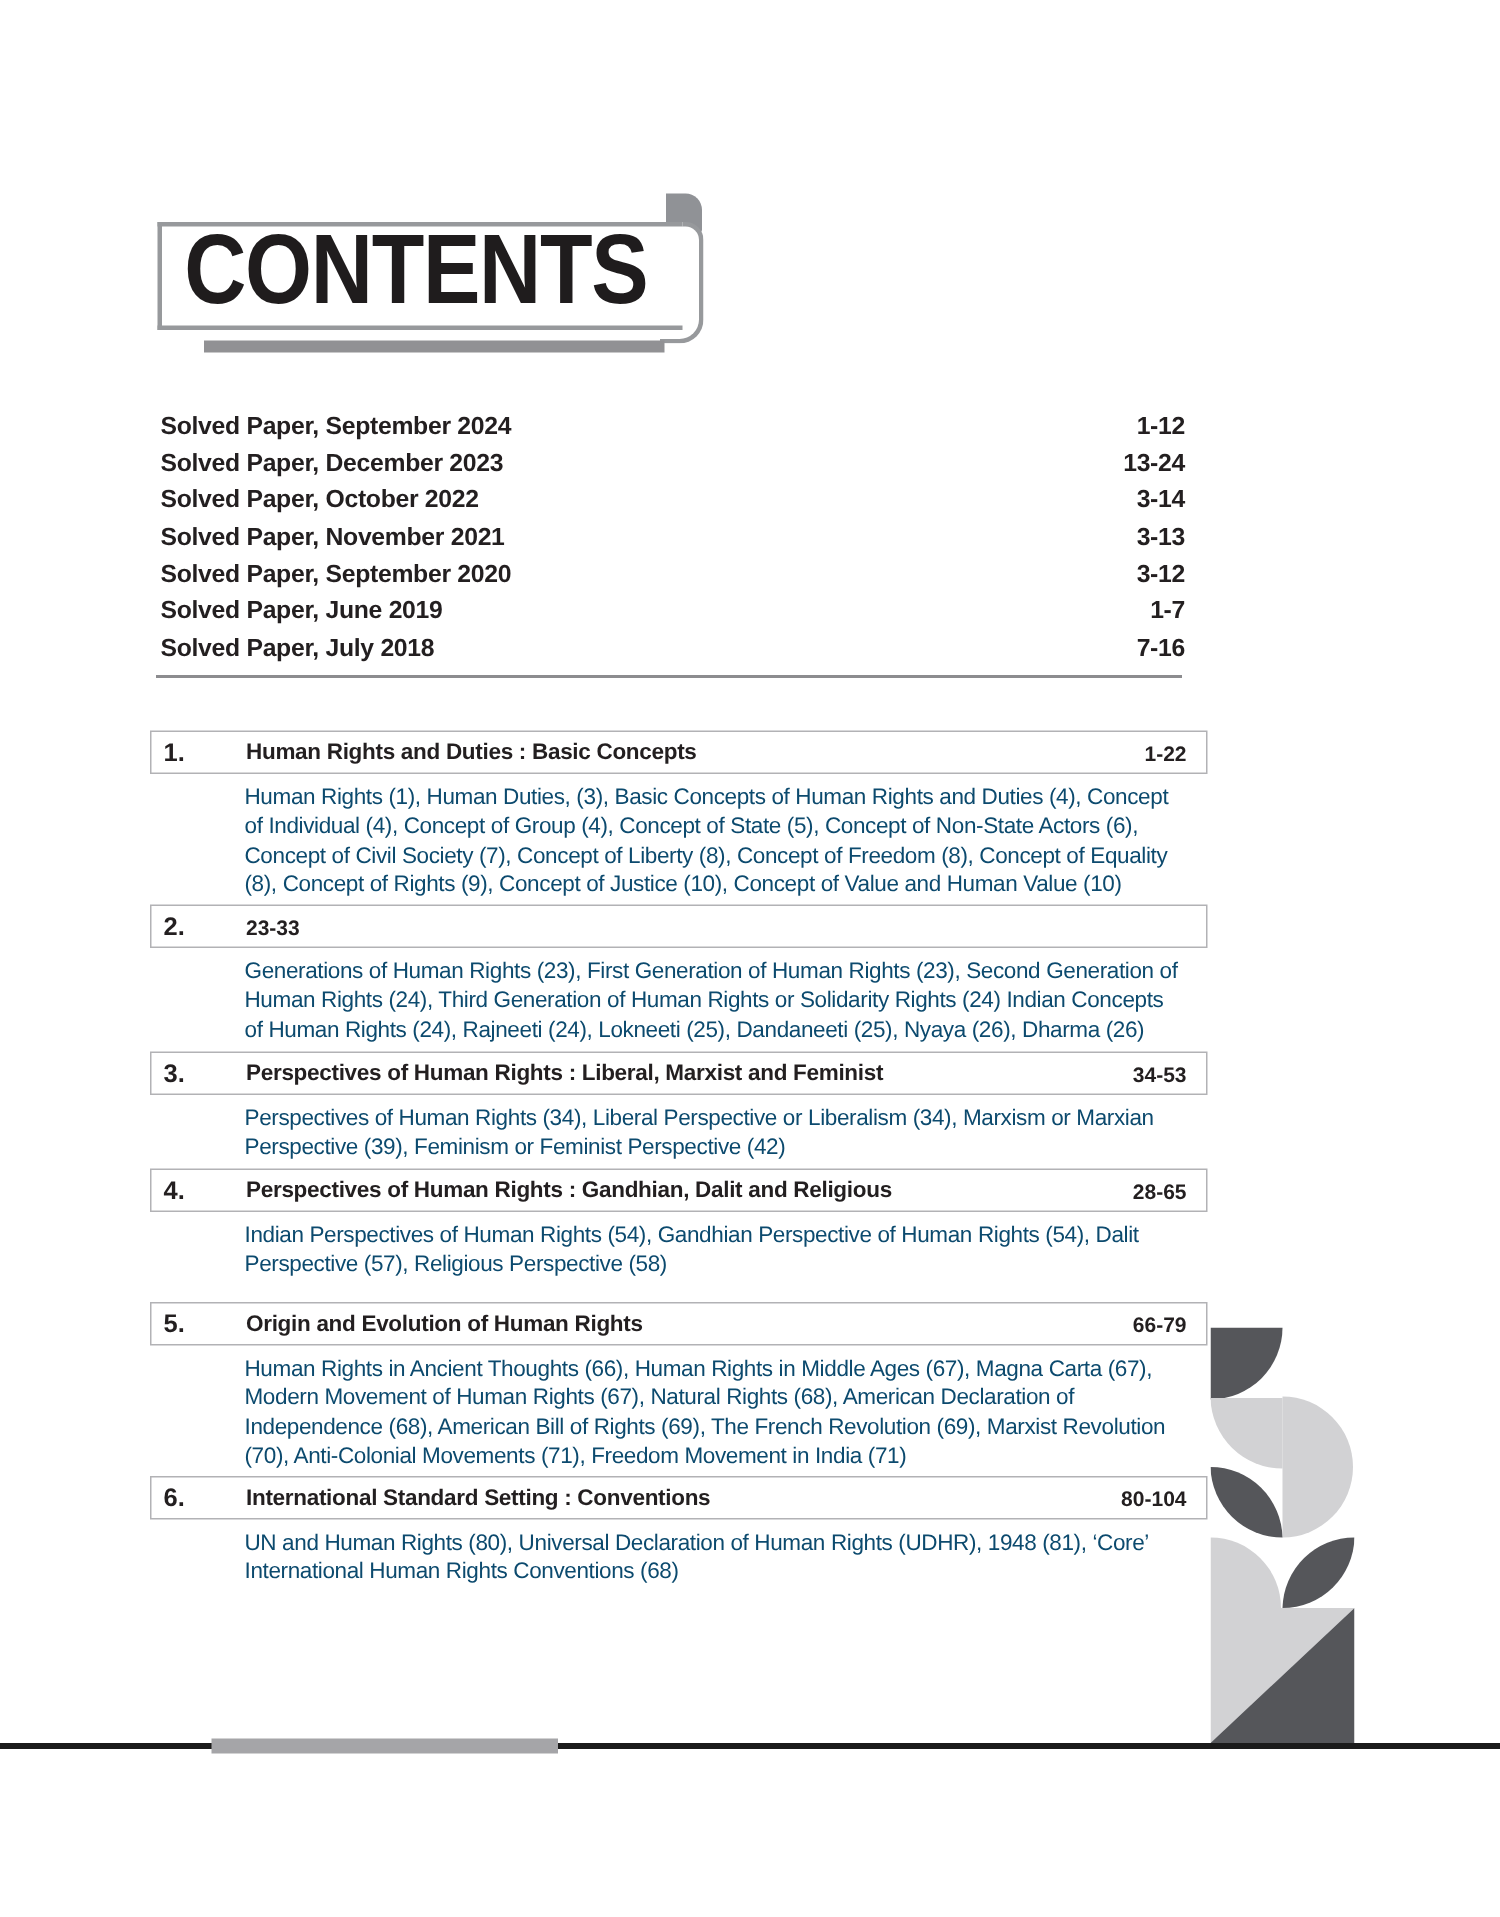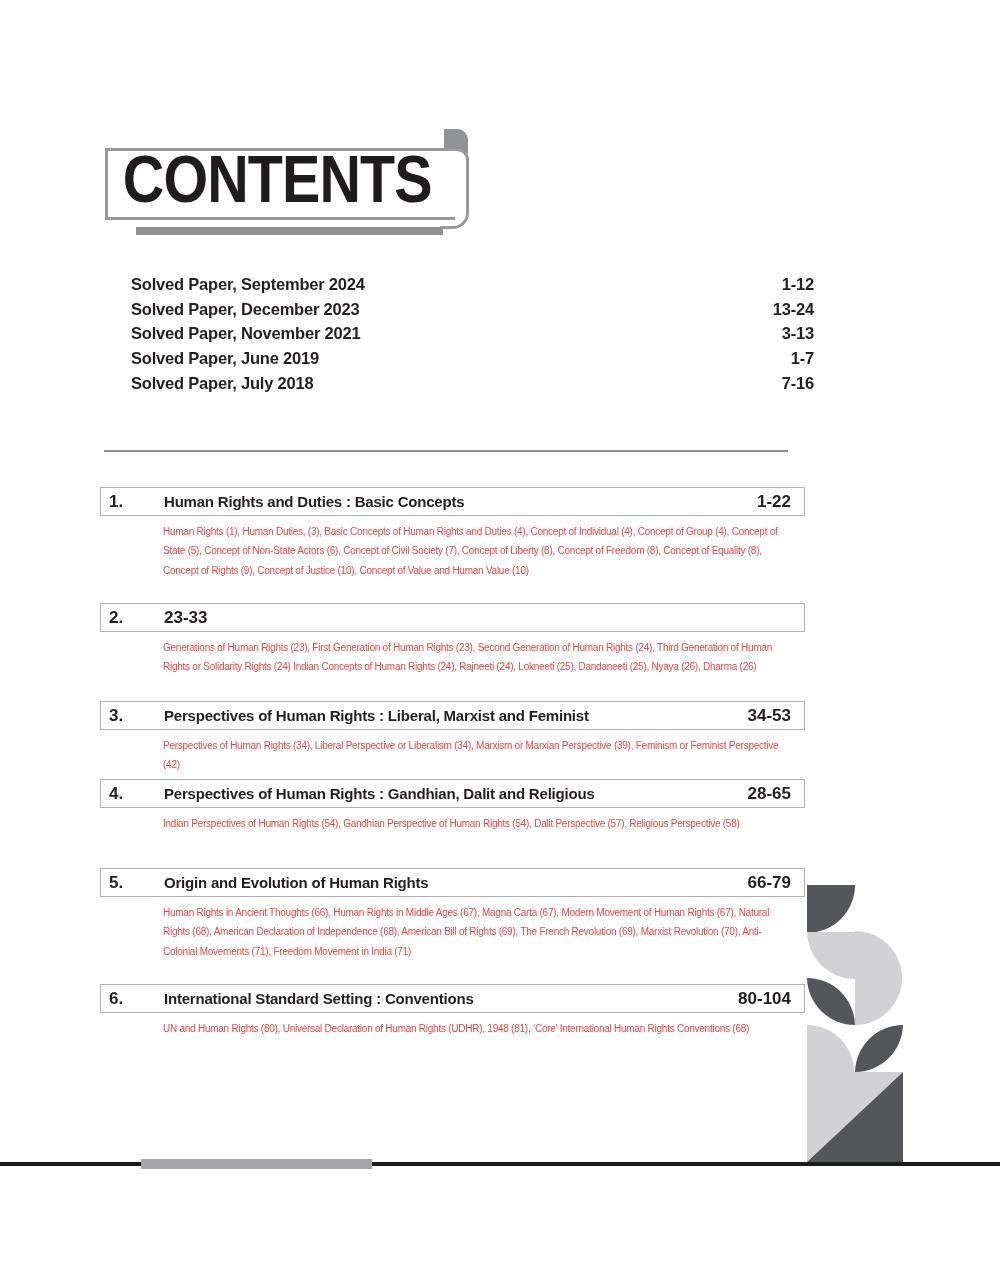--- a/index.html
+++ b/index.html
@@ -26,43 +26,43 @@
     font-size:66px;font-weight:bold;color:#1f1c1d;letter-spacing:-1px;
     white-space:nowrap;transform:scaleX(0.87);transform-origin:left center;
     padding-left:17px;margin-top:2px;
   }
   .banner-shadow{
     position:absolute;left:136px;top:227px;width:307px;height:8px;
     background:#919194;z-index:4;
   }
   
   .solved-list{
-    position:absolute;left:100px;top:272px;width:690px;z-index:2;margin-left:24px;
+    position:absolute;left:100px;top:272px;width:690px;z-index:2;
   }
   .solved-row{
     display:flex;justify-content:space-between;align-items:center;
     height:24.7px;font-size:16.5px;font-weight:bold;letter-spacing:-0.2px;
   }
   .solved-row .label{padding-left:7px;}
   .divider{
     position:absolute;left:104px;top:450px;width:684px;height:1.5px;
     background:#8c8c8f;
   }
   
   .chapter{position:absolute;left:100px;width:705px;}
   .chapter-head{
     height:29px;border:1.5px solid #b2b2b5;box-sizing:border-box;
     display:flex;align-items:center;padding:0 13px 0 8px;background:#fff;
   }
   .chapter-num{width:55px;font-size:17px;font-weight:bold;flex:0 0 auto;}
   .chapter-title{flex:1 1 auto;font-size:15px;font-weight:bold;letter-spacing:-0.2px;}
-  .chapter-pages{font-size:17px;font-weight:bold;flex:0 0 auto;}
+  .chapter-pages{font-size:14px;font-weight:bold;flex:0 0 auto;}
   .chapter-desc{
-    margin:6px 0 0 63px;width:628px;font-size:10px;line-height:19.4px;
-    letter-spacing:-0.25px;color:#ef4444;
+    margin:6px 0 0 63px;width:628px;font-size:15px;line-height:19.4px;
+    letter-spacing:-0.25px;color:#0c4a6e;
   }
   .c1{top:487px;} .c2{top:603px;} .c3{top:701px;}
   .c4{top:779px;} .c5{top:868px;} .c6{top:984px;}
   
   .bottom-rule{position:absolute;left:0;top:1162px;width:1000px;height:4px;background:#1b1b1b;z-index:1;}
   .bottom-gray-bar{position:absolute;left:141px;top:1159px;width:231px;height:10px;background:#a5a5a8;z-index:2;}
   .deco{position:absolute;left:807px;top:885px;width:96px;height:278px;z-index:3;}
 </style>
 </head>
 <body>
@@ -77,22 +77,30 @@
 <div class="solved-list">
   <div class="solved-row">
     <span class="label">Solved Paper, September 2024</span>
     <span class="pages">1-12</span>
   </div>
   <div class="solved-row">
     <span class="label">Solved Paper, December 2023</span>
     <span class="pages">13-24</span>
   </div>
   <div class="solved-row">
+    <span class="label">Solved Paper, October 2022</span>
+    <span class="pages">3-14</span>
+  </div>
+  <div class="solved-row">
     <span class="label">Solved Paper, November 2021</span>
     <span class="pages">3-13</span>
+  </div>
+  <div class="solved-row">
+    <span class="label">Solved Paper, September 2020</span>
+    <span class="pages">3-12</span>
   </div>
   <div class="solved-row">
     <span class="label">Solved Paper, June 2019</span>
     <span class="pages">1-7</span>
   </div>
   <div class="solved-row">
     <span class="label">Solved Paper, July 2018</span>
     <span class="pages">7-16</span>
   </div>
 </div>

